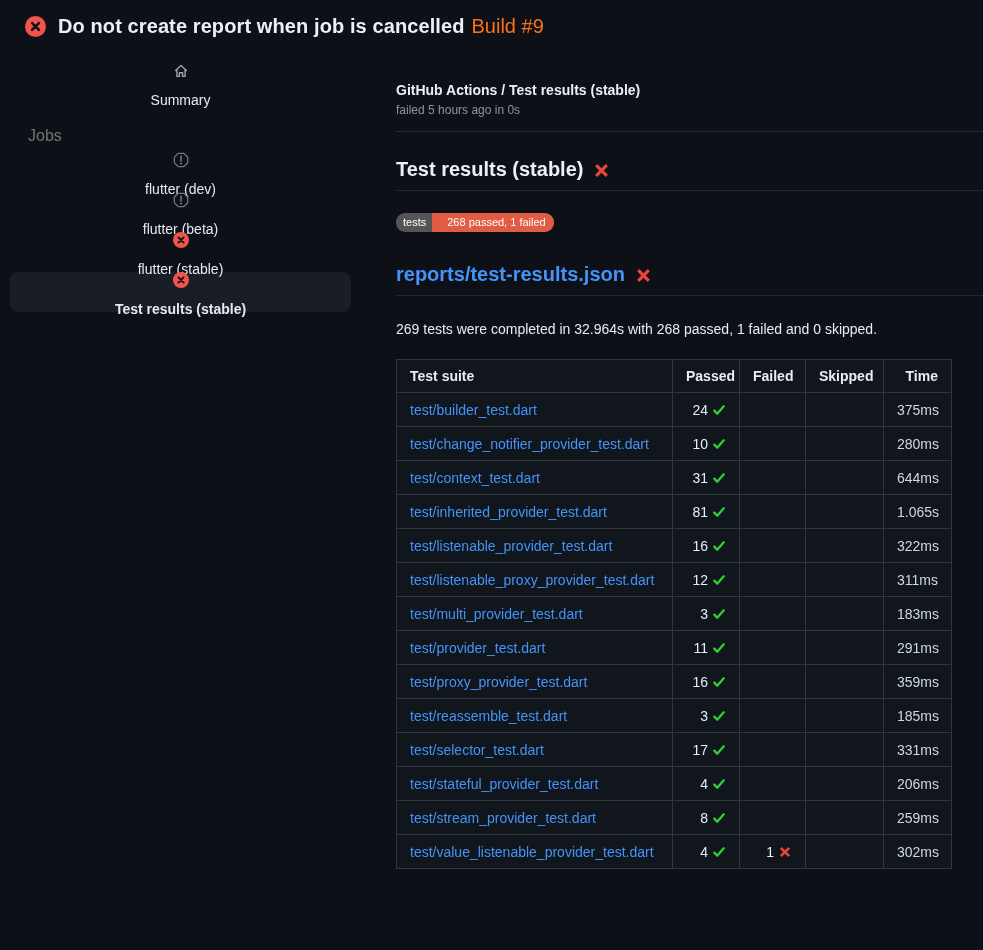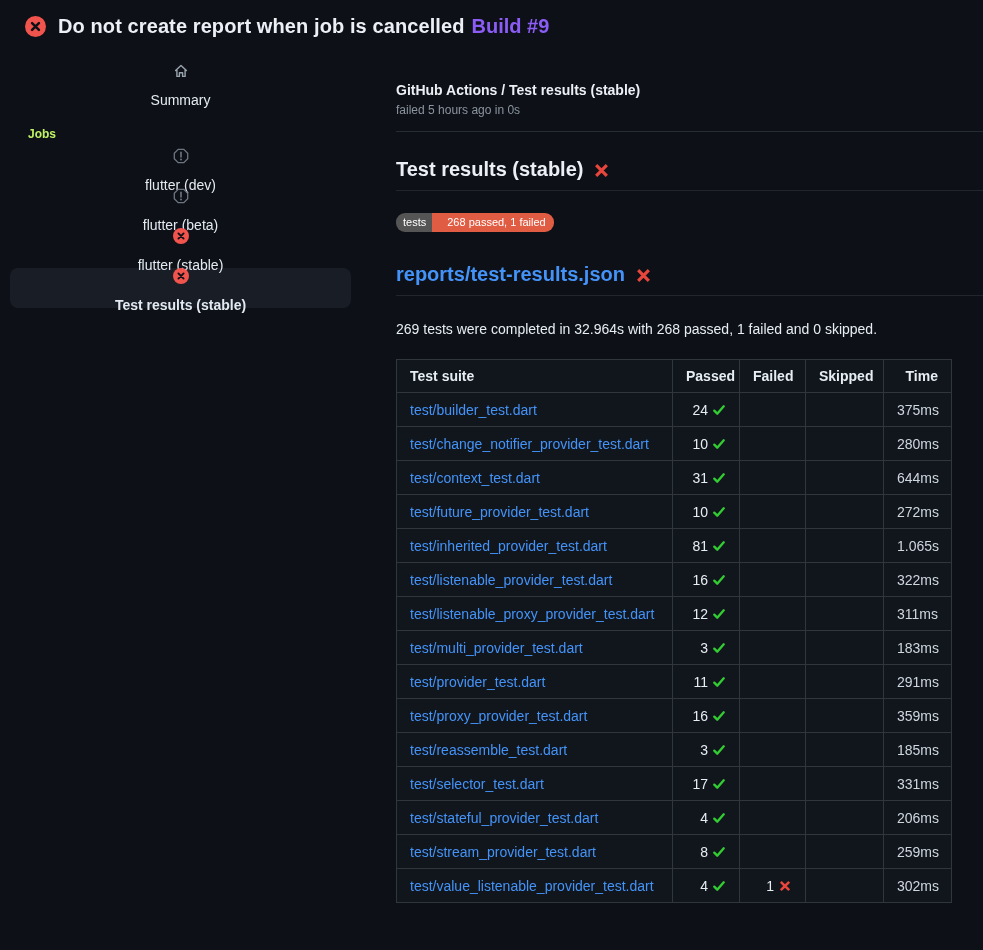--- a/index.html
+++ b/index.html
@@ -8,33 +8,33 @@
     background:#0d1117;
     color:#e6edf3;
     font-family:"Liberation Sans","DejaVu Sans",sans-serif;
     font-size:14px;
   }
 
   
   .app-header { display:flex; align-items:center; gap:12px; padding:15px 24px 11px 25px; }
   .fail-circle-lg { width:21px; height:21px; flex:none; }
   .page-title { font-size:20px; font-weight:700; color:#eceff4; letter-spacing:.1px; }
-  .build-no { font-size:20px; font-weight:700; color:#8b5cf6; margin-left:7px; }
+  .build-no { font-size:20px; font-weight:400; color:#f97316; margin-left:7px; }
 
   
   .layout { display:flex; align-items:flex-start; }
   .sidebar { width:396px; flex:none; padding:14px 45px 0 10px; }
   .main { width:587px; flex:none; padding-top:33px; }
 
   
   .side-item { display:flex; align-items:center; gap:13px; height:40px;
                padding:0 16px; border-radius:8px; font-size:14px; color:#e3eaf1; cursor:pointer;flex-direction:column; }
   .side-item.selected { background:#191e26; font-weight:700; }
   .side-item .ic { width:16px; height:16px; flex:none; display:block; }
-  .jobs-label { color:#bef264; font-size:12px; margin:24px 0 7px 18px;font-weight:bold; }
+  .jobs-label { color:#737373; font-size:16px; margin:24px 0 7px 18px; }
 
   
   .run-breadcrumb { font-size:14px; font-weight:700; color:#eceff4; }
   .run-status { font-size:12px; color:#8b949e; margin-top:5px; }
   .rule { border:none; border-top:1px solid #262c34; margin-top:14px; }
 
   
   h2.sect { display:flex; align-items:center; gap:10px; font-size:20px; font-weight:700;
             color:#eceff4; margin-top:26px; padding-bottom:9px; border-bottom:1px solid #21262d; }
   h2.sect.report { margin-top:31px; }
@@ -200,32 +200,20 @@
                 <span class="num">31</span>
                 <svg viewBox="0 0 16 16">
                   <path d="M2.6 8.8 L6 12.2 L13.4 3.8" stroke="#32cd32" stroke-width="2.7" fill="none" stroke-linecap="round" stroke-linejoin="round"></path>
                 </svg>
               </span></td>
             <td class="c-num"></td>
             <td class="c-num"></td>
             <td class="c-time">644ms</td>
           </tr>
           <tr>
-            <td class="c-suite"><a href="#" class="suite-link">test/future_provider_test.dart</a></td>
-            <td class="c-num"><span class="cellwrap">
-                <span class="num">10</span>
-                <svg viewBox="0 0 16 16">
-                  <path d="M2.6 8.8 L6 12.2 L13.4 3.8" stroke="#32cd32" stroke-width="2.7" fill="none" stroke-linecap="round" stroke-linejoin="round"></path>
-                </svg>
-              </span></td>
-            <td class="c-num"></td>
-            <td class="c-num"></td>
-            <td class="c-time">272ms</td>
-          </tr>
-          <tr>
             <td class="c-suite"><a href="#" class="suite-link">test/inherited_provider_test.dart</a></td>
             <td class="c-num"><span class="cellwrap">
                 <span class="num">81</span>
                 <svg viewBox="0 0 16 16">
                   <path d="M2.6 8.8 L6 12.2 L13.4 3.8" stroke="#32cd32" stroke-width="2.7" fill="none" stroke-linecap="round" stroke-linejoin="round"></path>
                 </svg>
               </span></td>
             <td class="c-num"></td>
             <td class="c-num"></td>
             <td class="c-time">1.065s</td>

